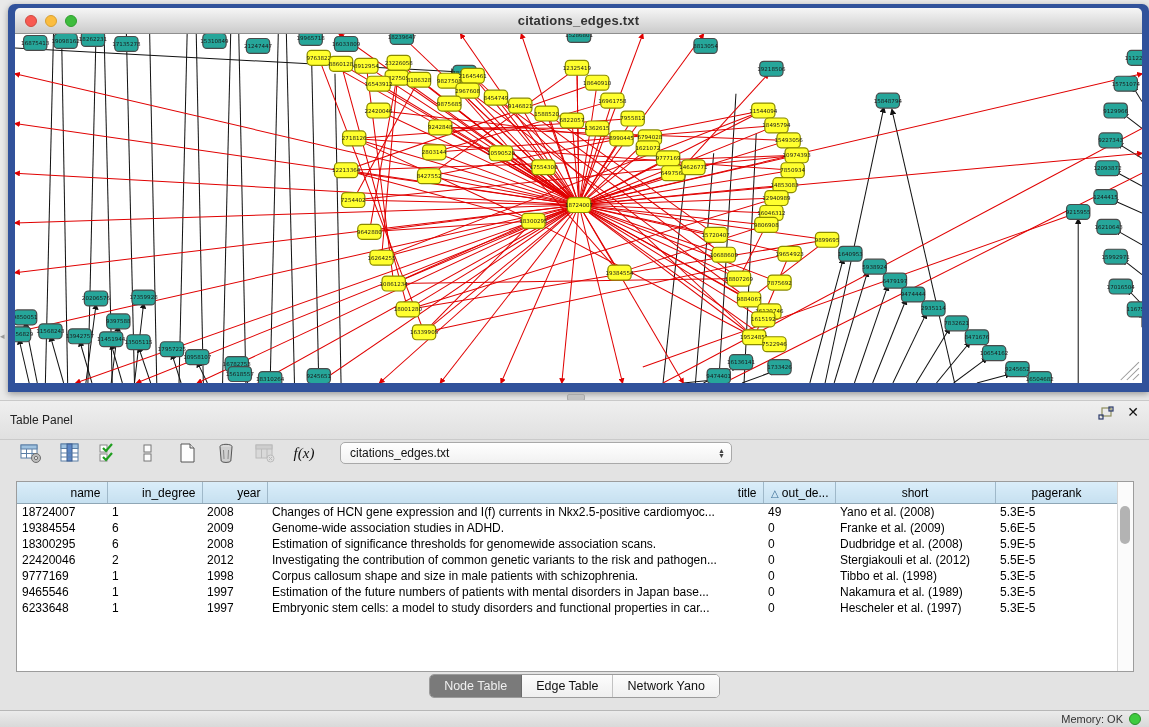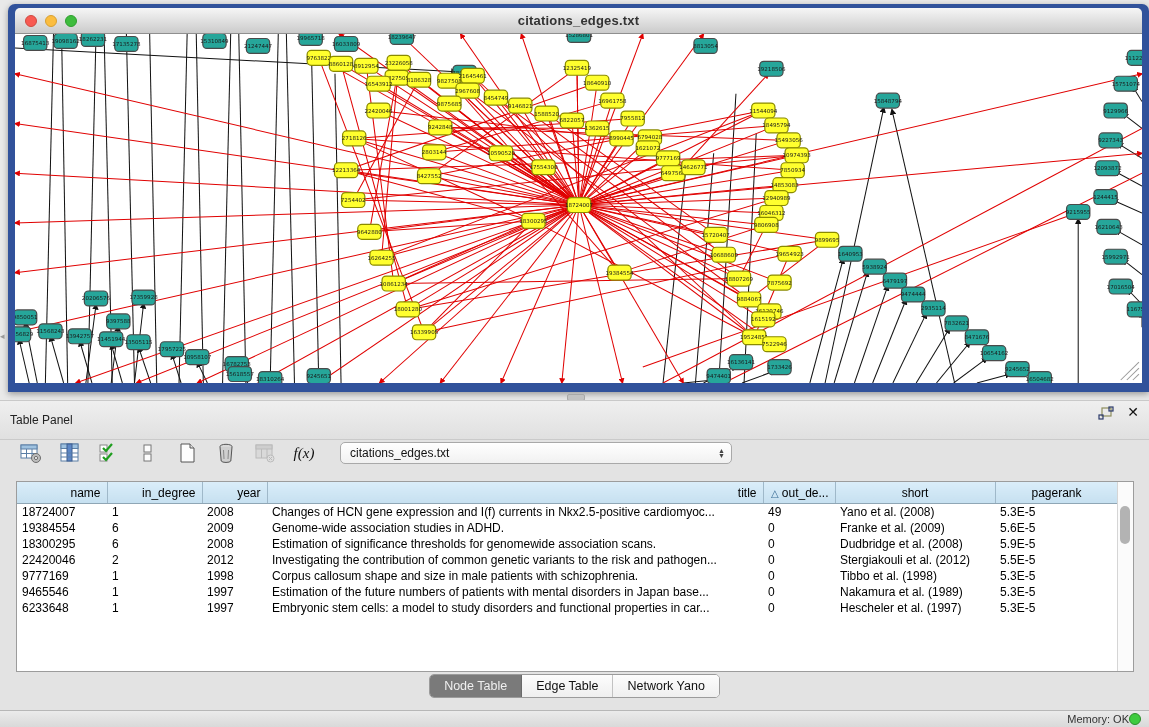--- a/index.html
+++ b/index.html
@@ -64,21 +64,21 @@
   .segmented{display:flex;border:1px solid #9b9b9b;border-radius:5px;overflow:hidden;
       background:#fff;height:22px;box-shadow:inset 0 1px 0 #fff}
   .segment{font-size:12.5px;padding:3px 14px;color:#111;border-right:1px solid #c2c2c2;
       background:linear-gradient(#fdfdfd,#efefef);display:flex;align-items:center}
   .segment:last-child{border-right:none}
   .segment.selected{background:#7a7a7a;color:#efefef;border-right:1px solid #6a6a6a}
   
   .status-bar{position:absolute;left:0;bottom:0;width:1149px;height:17px;
       background:linear-gradient(#ebebeb,#d9d9d9);border-top:1px solid #b7b7b7;
       display:flex;align-items:center;justify-content:flex-end;box-sizing:border-box;
-      padding-right:8px;}
+      padding-right:8px;gap:6px}
   .memory-label{font-size:11px;color:#333}
   .memory-dot{width:12px;height:12px;border-radius:50%;background:#3fcb3f;
       border:1px solid #2c8f2a;box-sizing:border-box}
 </style>
 </head>
 <body>
 
 <div class="net-window">
   <div class="titlebar">
     <div class="lights">

